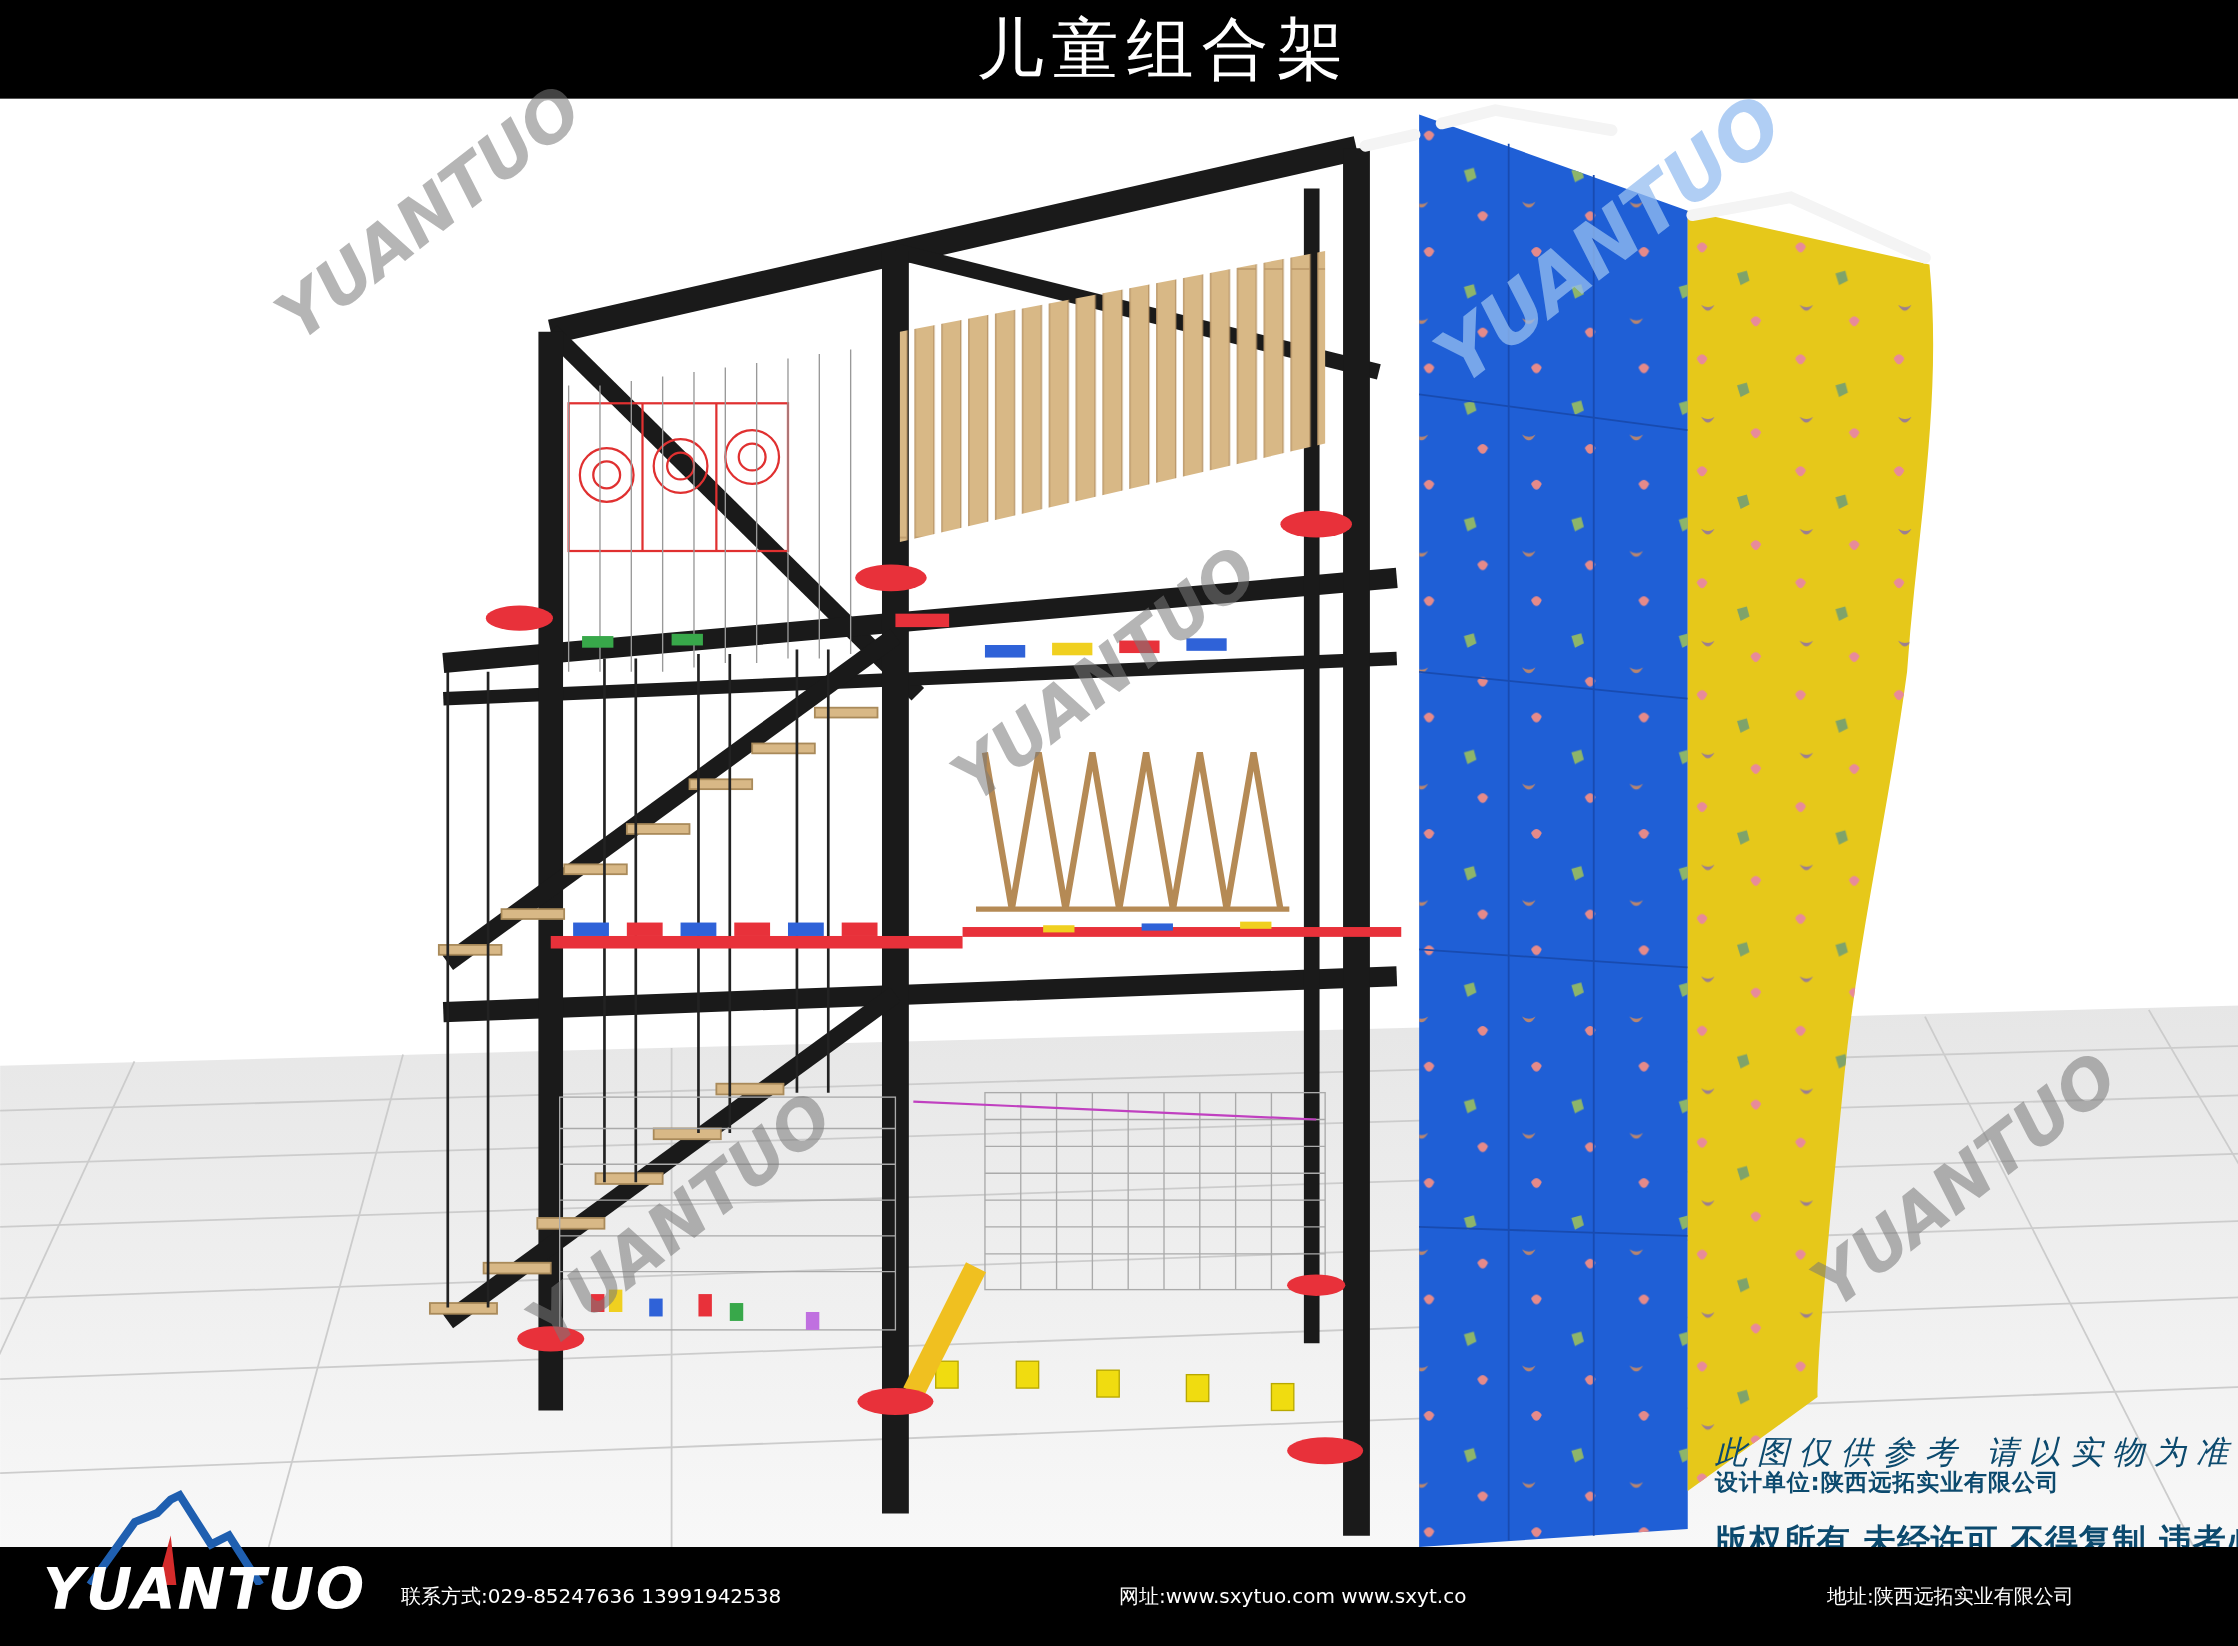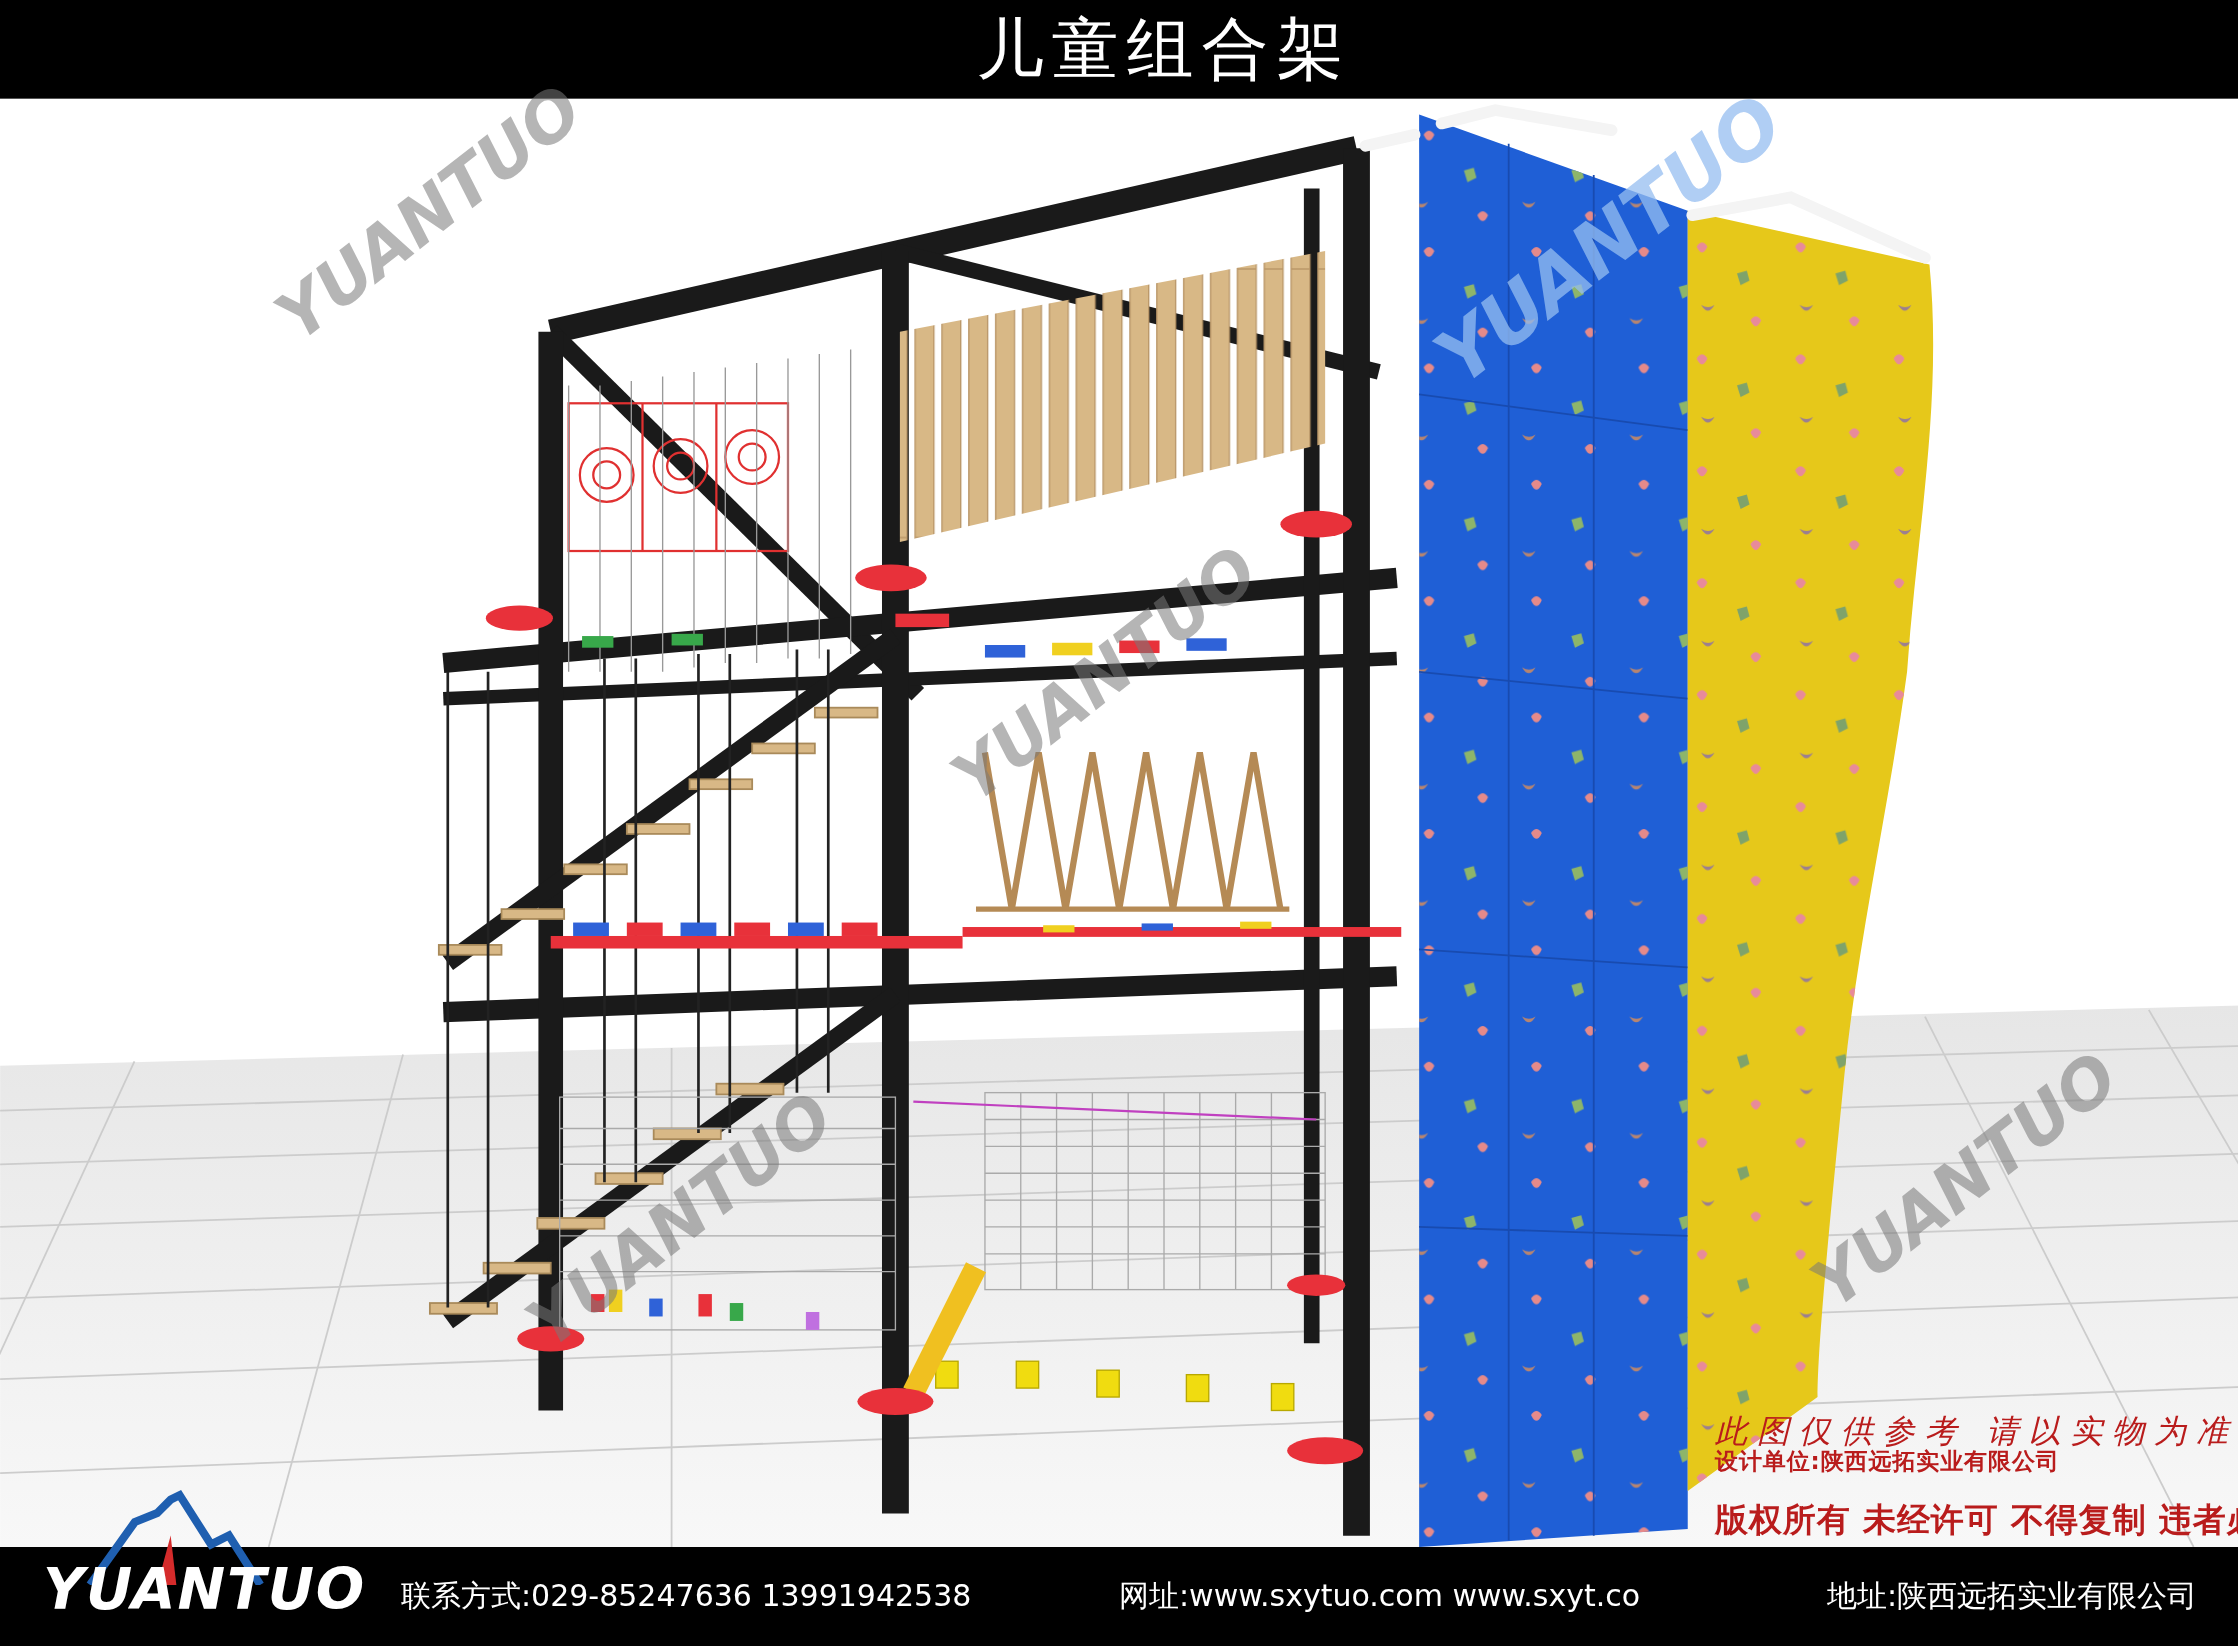--- a/index.html
+++ b/index.html
@@ -1,23 +1,23 @@
 <!DOCTYPE html>
 <html style="font-size:7.2px"><head>
 <meta charset="utf-8">
 <style>
   html, body { margin:0; padding:0; background:#ffffff; }
   body { width:2328px; height:1646px; position:relative; overflow:hidden; font-family:"DejaVu Sans", sans-serif; }
   .header-band { position:absolute; left:0; top:0; width:2328px; height:98px; background:#000; border-bottom:1.3px solid #555; }
   .title { position:absolute; left:0; top:0; width:2328px; height:98px; color:#fff; text-align:center; line-height:98px; font-size:67px; letter-spacing:8px; font-family:"DejaVu Sans", sans-serif; }
   .scene { position:absolute; left:0; top:98px; width:2328px; height:1449px; }
   .footer-band { position:absolute; left:0; top:1547px; width:2328px; height:99px; background:#000; }
-  .footer-text { position:absolute; top:1567px; height:58px; line-height:58px; color:#fff; font-size:30px; white-space:nowrap; font-family:"DejaVu Sans", sans-serif; }
+  .footer-text { position:absolute; top:1567px; height:58px; line-height:58px; color:#fff; font-size:20px; white-space:nowrap; font-family:"DejaVu Sans", sans-serif; }
   .logo-word { position:absolute; left:43px; top:1556px; color:#fff; font-size:57px; font-weight:bold; font-style:italic; letter-spacing:1.8px; font-family:"DejaVu Sans", sans-serif; }
-  .notice { position:absolute; left:1715px; color:#b91c1c; white-space:nowrap; font-family:"DejaVu Sans", sans-serif; }
+  .notice { position:absolute; left:1715px; color:#0c4a6e; white-space:nowrap; font-family:"DejaVu Sans", sans-serif;margin-top:21px; }
   .notice.n1 { top:1410px; font-size:32px; font-style:italic; letter-spacing:9.9px; }
   .notice.n2 { top:1446px; font-size:23px; font-weight:bold; letter-spacing:0.9px; }
   .notice.n3 { top:1498px; font-size:33px; font-weight:bold; letter-spacing:0.9px; }
   .watermark { position:absolute; font-weight:bold; font-style:italic; color:rgba(120,120,120,0.55); font-family:"DejaVu Sans", sans-serif; transform-origin:left bottom; white-space:nowrap; }
 </style>
 </head>
 <body>
 
 <div class="header-band"></div>
 <div class="title">儿童组合架</div>

